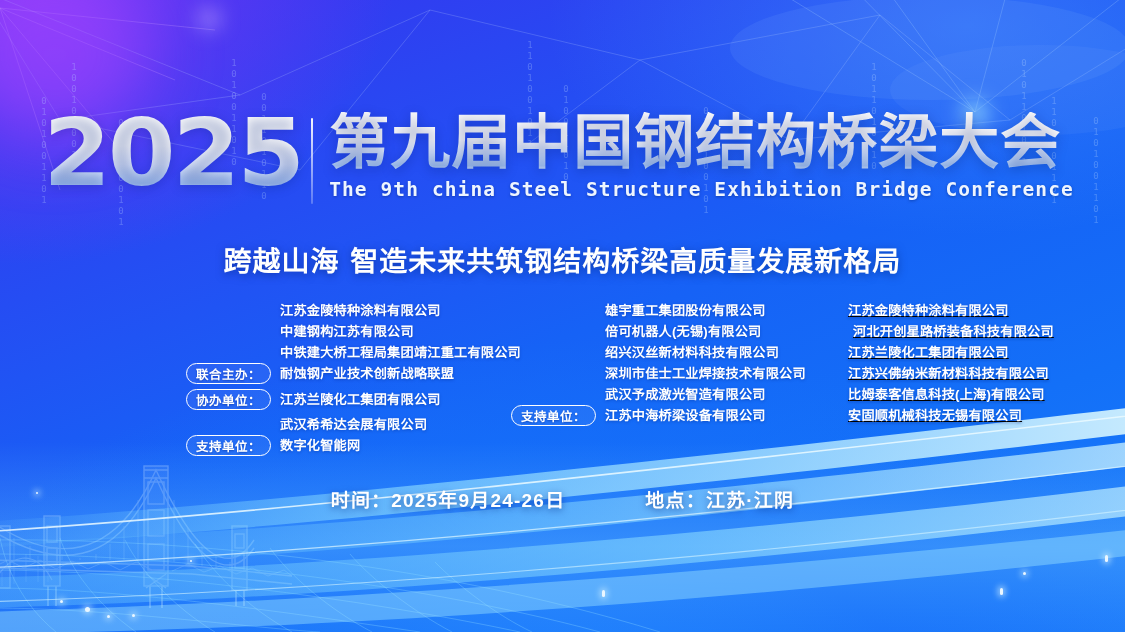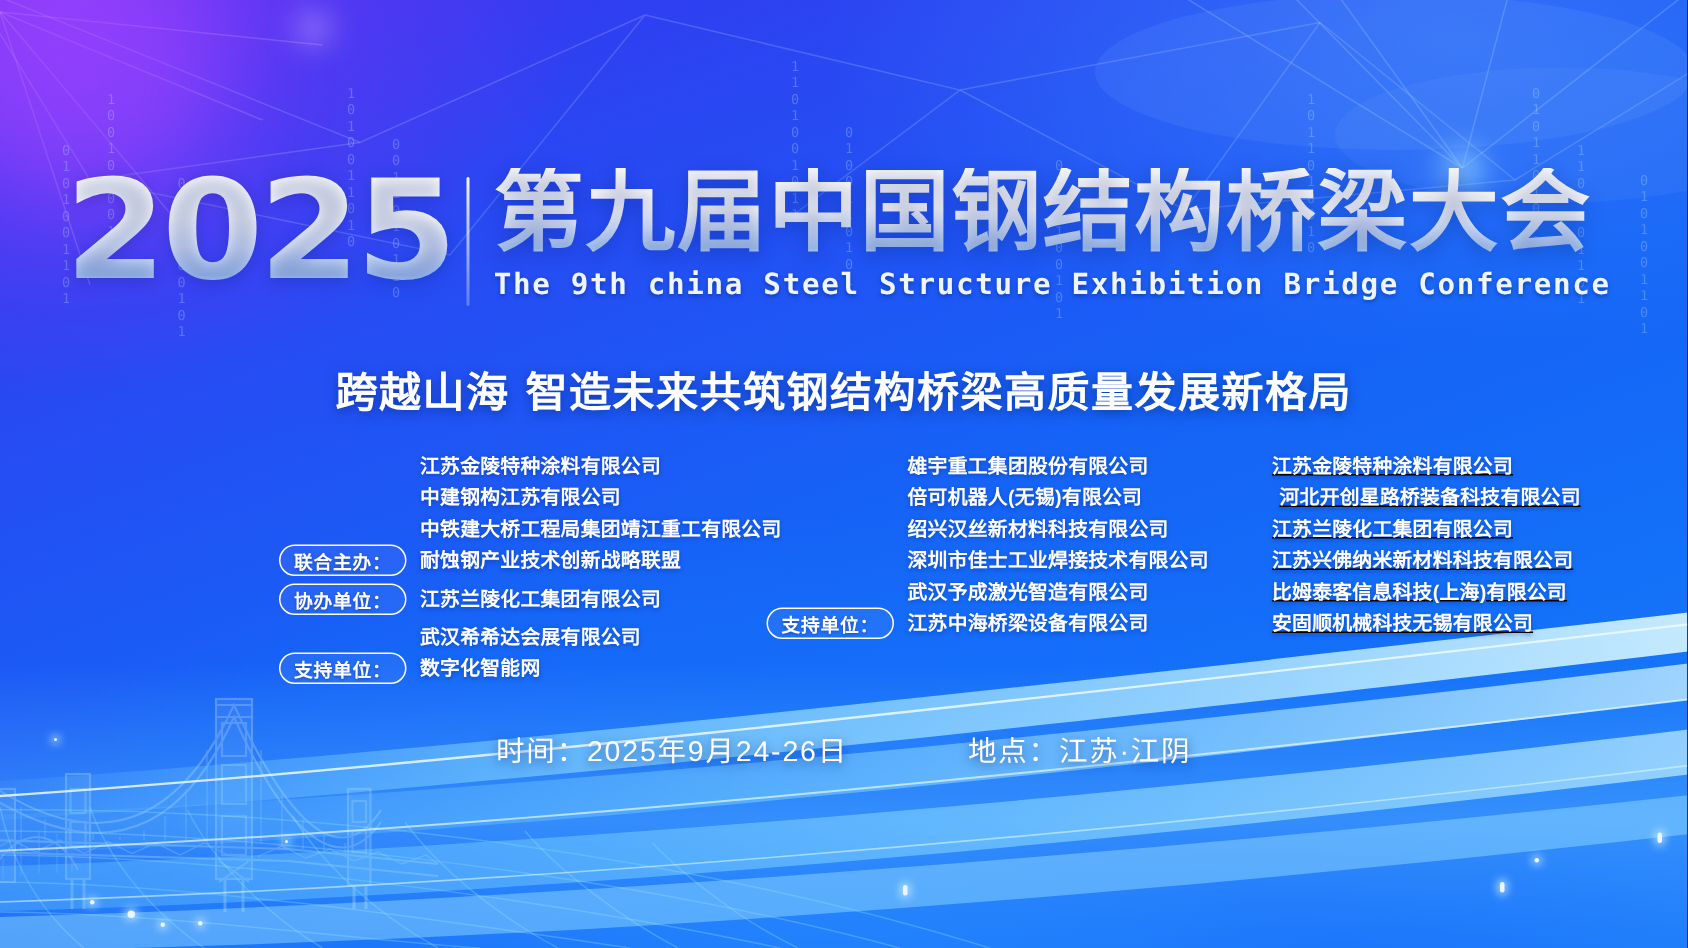--- a/index.html
+++ b/index.html
@@ -103,21 +103,21 @@
   .line{
     font-size:13.2px;font-weight:700;color:#ffffff;
     line-height:21px;white-space:nowrap;letter-spacing:.2px;
     text-shadow:0 1px 3px rgba(0,40,140,.45);
   }
   .line.indent{padding-left:5px;}
 
   .footer{
     position:absolute;left:0;right:0;top:485px;
     display:flex;justify-content:center;gap:80px;
-    font-size:19px;font-weight:400;color:#ffffff;letter-spacing:1.2px;
+    font-size:19px;font-weight:700;color:#ffffff;letter-spacing:1.2px;
     text-shadow:0 2px 7px rgba(0,35,125,.6);
   }
   .footer span{white-space:nowrap;}
 </style>
 </head>
 <body>
 
 <div id="banner">
 
   <div class="layer">

